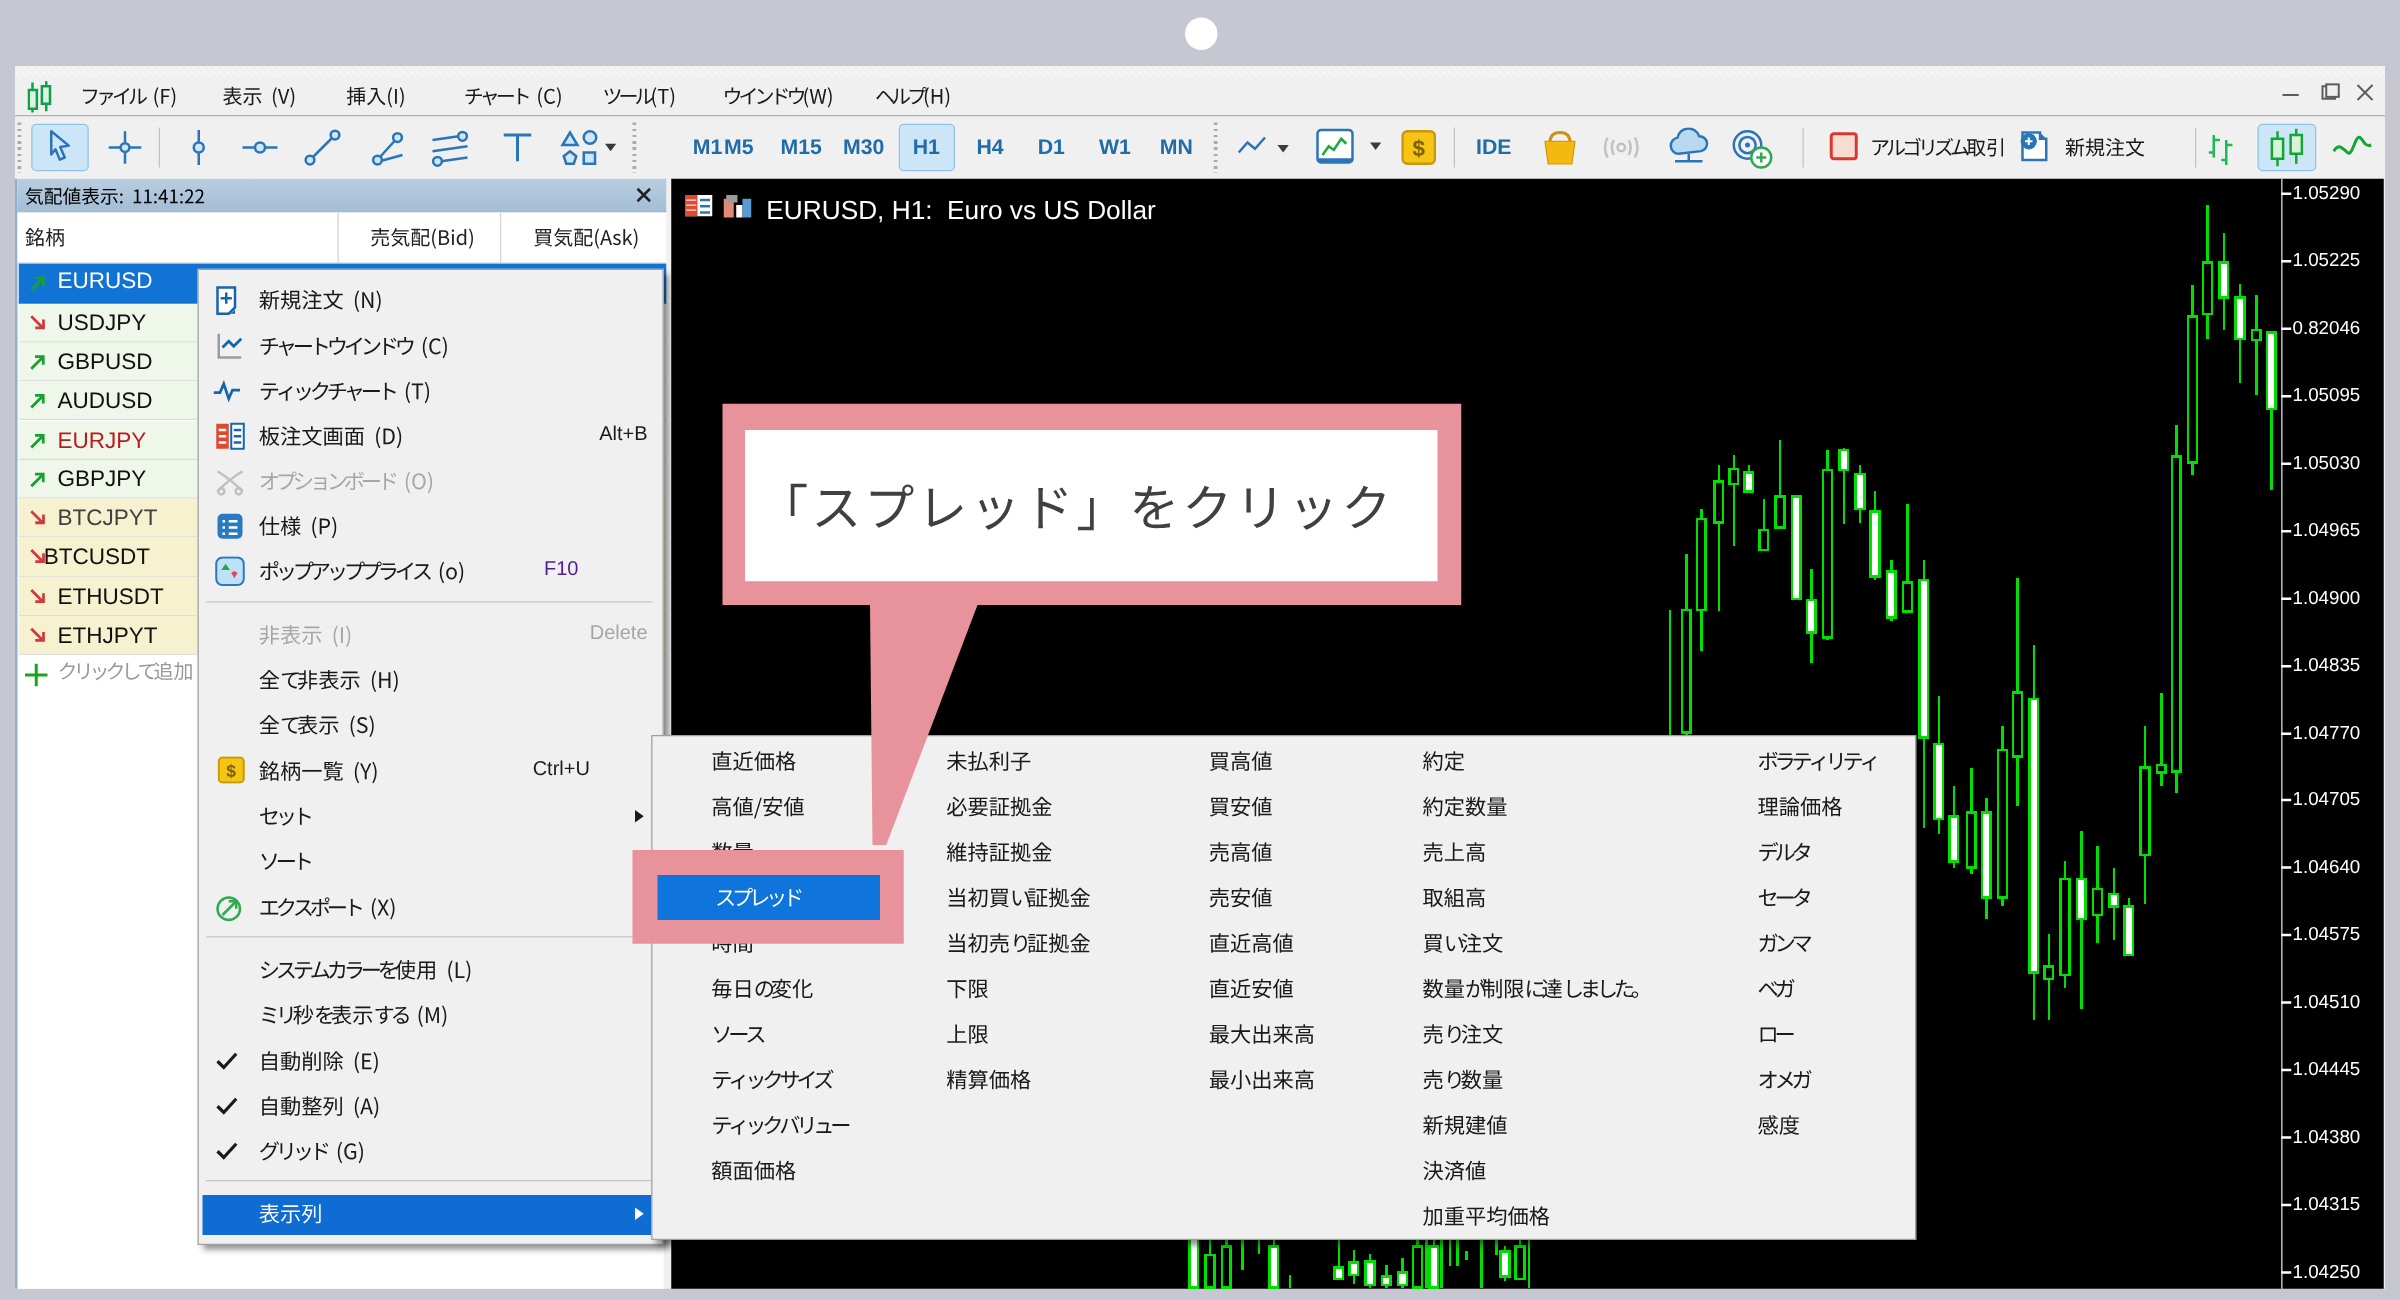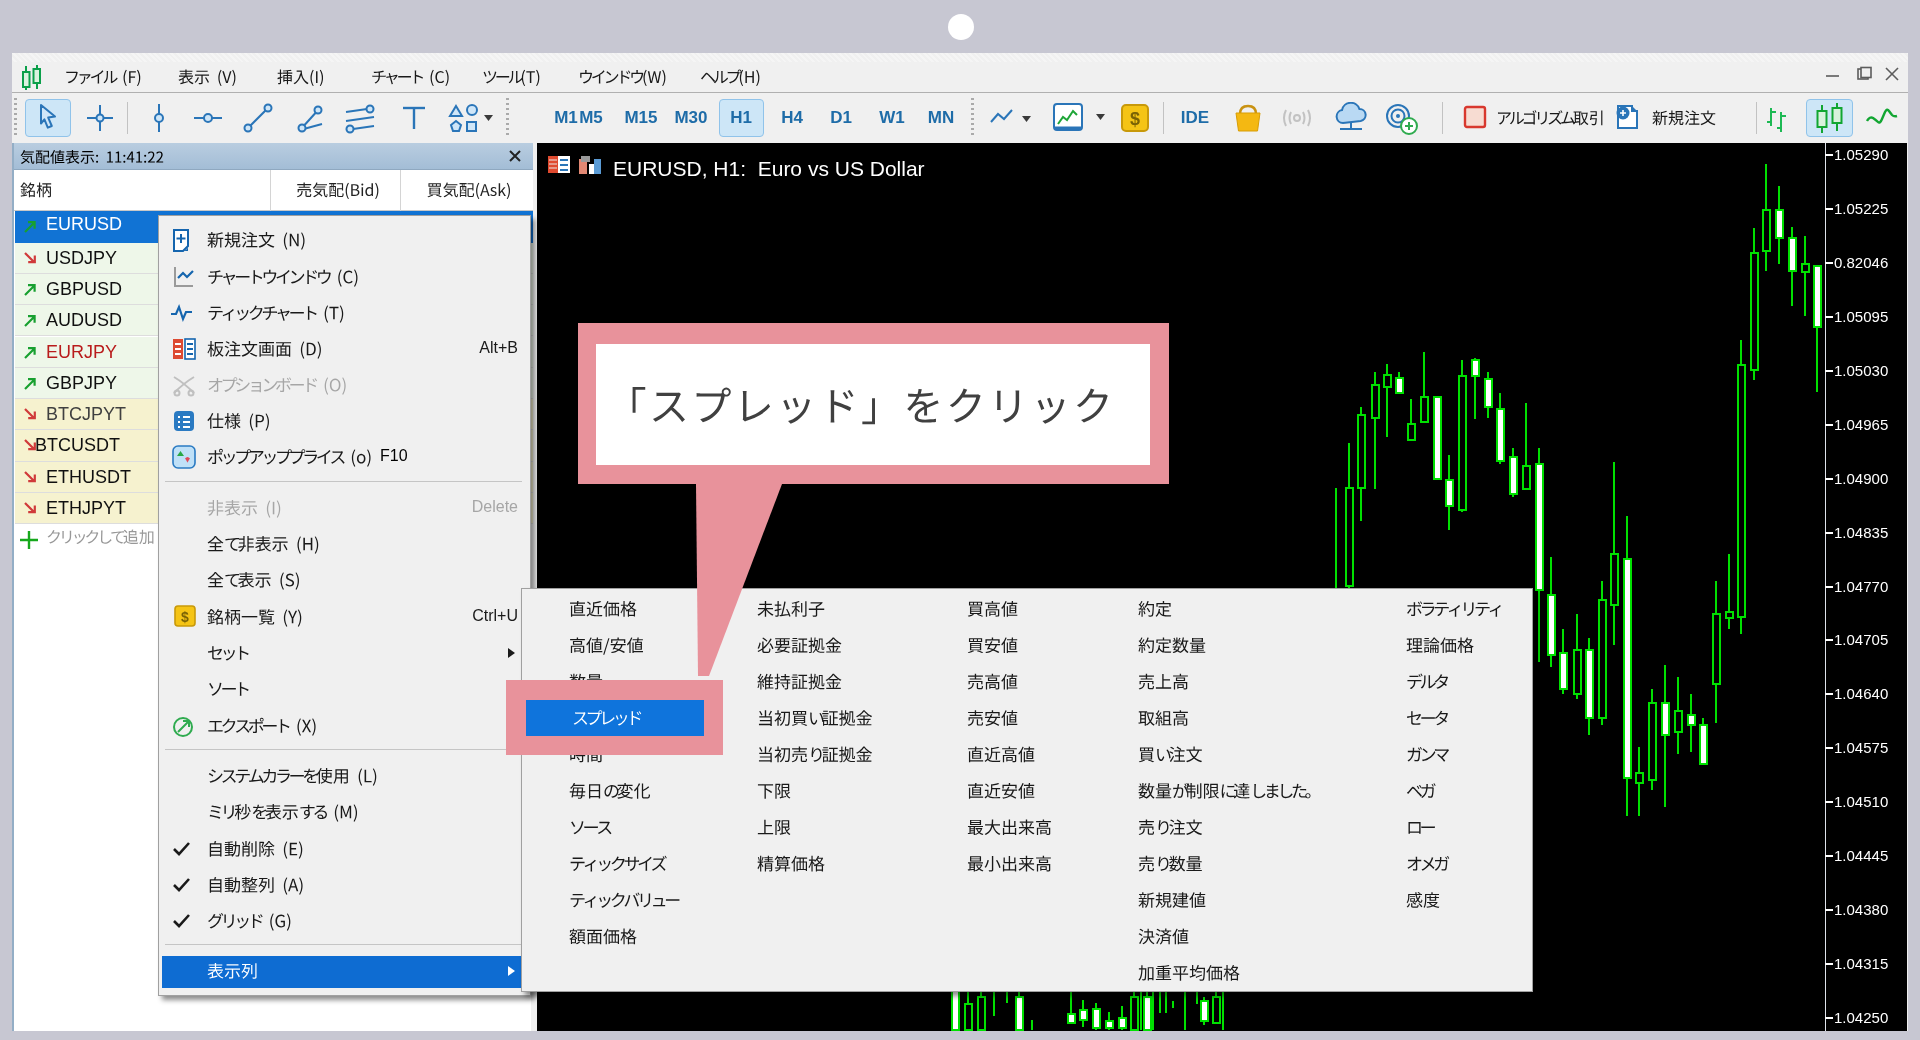--- a/index.html
+++ b/index.html
@@ -860,23 +860,23 @@
 <svg style="position:absolute;left:171px;top:910px" width="22" height="22">
     <path d="M3 11 l5 5 10 -11" stroke="#1a1a1a" stroke-width="2.6" fill="none"></path>
   </svg>
 <svg style="position:absolute;left:504px;top:646px" width="14" height="14">
     <path d="M4 2 l7 5 -7 5 Z" fill="#1a1a1a"></path>
   </svg>
 <svg style="position:absolute;left:504px;top:964px" width="14" height="14">
     <path d="M4 2 l7 5 -7 5 Z" fill="#fff"></path>
   </svg>
 <div style="position:absolute;left:380px;top:339px;width:138px;text-align:right;font-size:16px;color:#1a1a1a">Alt+B</div>
-<div style="position:absolute;left:380px;top:447px;width:138px;text-align:left;font-size:16px;color:#000000">F10</div>
+<div style="position:absolute;left:380px;top:447px;width:138px;text-align:center;font-size:16px;color:#4c1d95">F10</div>
 <div style="position:absolute;left:380px;top:498px;width:138px;text-align:right;font-size:16px;color:#a6a6a6">Delete</div>
-<div style="position:absolute;left:380px;top:607px;width:138px;text-align:right;font-size:16px;color:#1a1a1a">Ctrl+U</div>
+<div style="position:absolute;left:380px;top:607px;width:138px;text-align:center;font-size:16px;color:#1a1a1a">Ctrl+U</div>
 <svg class="lay" width="1920" height="1040">
     <g fill="#1a1a1a" transform="translate(207.0,246.3) scale(0.01700,-0.01700)">
       <use href="#g65b0" x="0"></use>
       <use href="#g898f" x="1000"></use>
       <use href="#g6ce8" x="2000"></use>
       <use href="#g6587" x="3000"></use>
       <use href="#g0028" x="4430"></use>
       <use href="#g004e" x="4768"></use>
       <use href="#g0029" x="5491"></use>
     </g>

